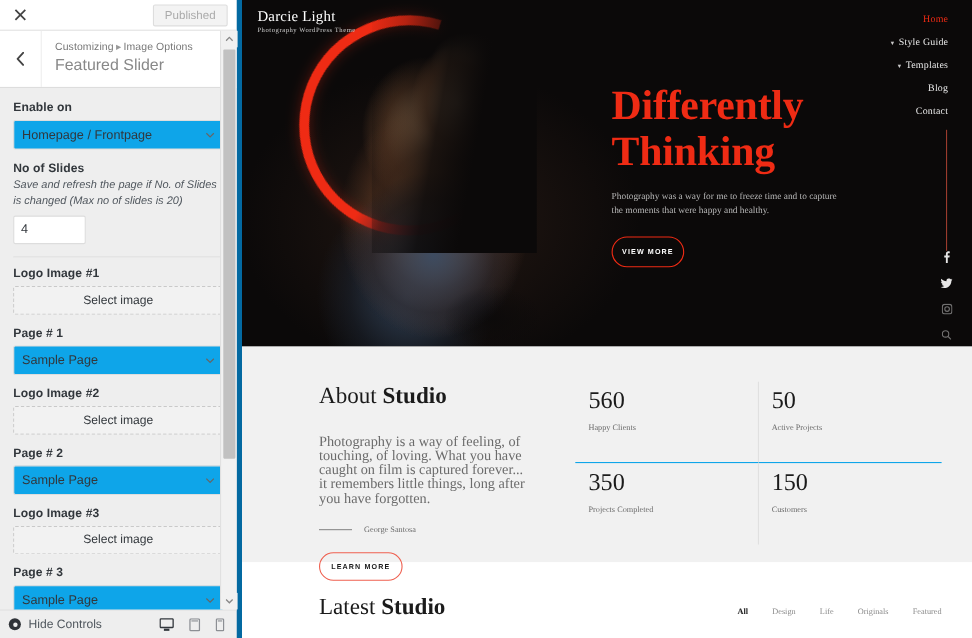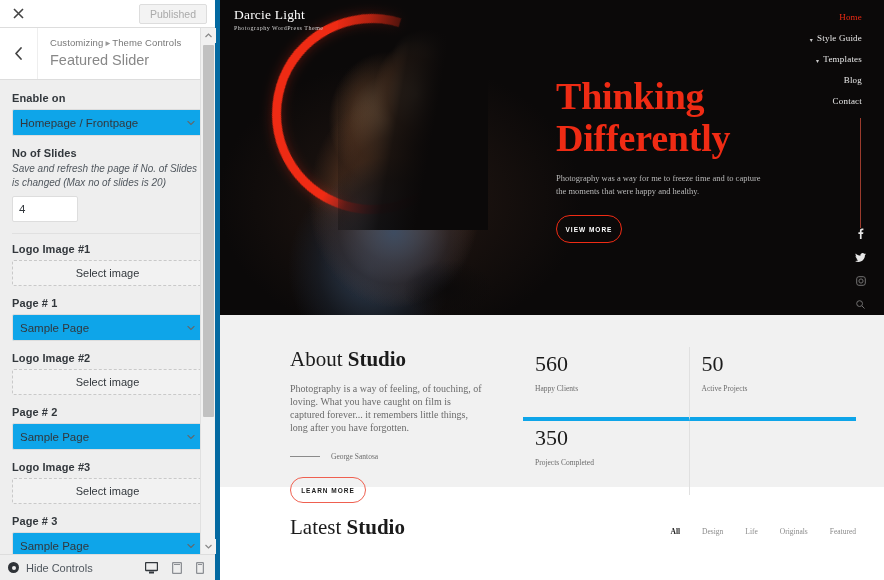--- a/index.html
+++ b/index.html
@@ -161,38 +161,38 @@
     font-family:"Liberation Serif",serif; color:#b8b8b8;
     font-size:8.5px; line-height:13px; margin-top:13px; width:205px;
   }
   .hero-btn {
     margin-top:17px; display:inline-flex; align-items:center; justify-content:center;
     width:66px; height:28px; border:1.5px solid #ef2b14; border-radius:16px;
     color:#fff; font-size:6.5px; letter-spacing:1px; font-weight:bold; cursor:pointer;
   }
 
   
-  .about { background:#f1f1f1; padding:32px 0 0 0; height:172px; position:relative; }
+  .about { background:#f1f1f1; padding:32px 0 0 0; height:196px; position:relative; }
   .about-inner { display:flex; padding:0 28px 0 70px; }
   .about-left { width:215px; padding-right:22px; }
   .about-h2 { font-family:"Liberation Serif",serif; font-size:21px; color:#1b1b1b; font-weight:400; }
   .about-h2 b { font-weight:700; }
-  .about-p { font-family:"Liberation Serif",serif; font-size:10px; line-height:13px; color:#6b6b6b; margin-top:10px; }
+  .about-p { font-family:"Liberation Serif",serif; font-size:13px; line-height:13px; color:#6b6b6b; margin-top:22px; }
   .about-quote { display:flex; align-items:center; gap:11px; margin-top:18px; }
   .about-dash { width:30px; height:1px; background:#8b8b8b; }
   .about-author { font-family:"Liberation Serif",serif; font-size:7.5px; color:#6b6b6b; }
   .about-btn {
     margin-top:16px; display:inline-flex; align-items:center; justify-content:center;
     width:76px; height:26px; border:1.5px solid #ef6050; border-radius:14px;
     color:#1b1b1b; font-size:6.5px; letter-spacing:1px; font-weight:bold; cursor:pointer;
   }
   .stats { flex:1; display:grid; grid-template-columns:1fr 1fr; grid-template-rows:74px 74px; padding-left:18px; }
   .stat { padding:4px 0 0 12px; position:relative; }
   .stat:nth-child(1), .stat:nth-child(3) { border-right:1px solid #e0e0e0; }
-  .stat:nth-child(1), .stat:nth-child(2) { border-bottom:4px solid #0ea5e9; }
+  .stat:nth-child(1), .stat:nth-child(2) { border-bottom:1px solid #0ea5e9; }
   .stat-num { font-family:"Liberation Serif",serif; font-size:22px; color:#1b1b1b; line-height:26px; }
   .stat-lbl { font-family:"Liberation Serif",serif; font-size:7.5px; color:#6b6b6b; margin-top:7px; }
 
   
   .works { background:#fff; padding:28px 28px 0 70px; display:flex; align-items:flex-end; justify-content:space-between; }
   .works-h2 { font-family:"Liberation Serif",serif; font-size:21px; color:#1b1b1b; font-weight:400; }
   .works-h2 b { font-weight:700; }
   .works-filters { display:flex; gap:22px; padding-bottom:4px; }
   .filter { font-family:"Liberation Serif",serif; font-size:7.5px; color:#8a8a8a; cursor:pointer; }
   .filter.active { color:#1b1b1b; font-weight:bold; }
@@ -213,21 +213,21 @@
       <div class="cz-publish">Published</div>
     </div>
 
     <div class="cz-header">
       <div class="cz-back">
         <svg width="9" height="13" viewBox="0 0 9 13" aria-hidden="true">
           <path d="M7 1 L2 6.5 L7 12" stroke="#444" stroke-width="1.7" fill="none" stroke-linecap="round" stroke-linejoin="round"></path>
         </svg>
       </div>
       <div class="cz-titles">
-        <div class="cz-crumb"><span>Customizing</span><span class="sep">▸</span><span>Theme Controls</span></div>
+        <div class="cz-crumb"><span>Customizing</span><span class="sep">▸</span><span>Image Options</span></div>
         <div class="cz-title">Featured Slider</div>
       </div>
     </div>
 
     <div class="cz-body">
       <div id="fields">
           <div class="fld">
             <div class="fld-label">Enable on</div>
             <div class="cz-select">
               <span>Homepage / Frontpage</span>
@@ -385,22 +385,22 @@
         </span>
         <span class="soc dim">
           <svg width="9" height="9" viewBox="0 0 9 9" aria-hidden="true">
             <circle cx="3.6" cy="3.6" r="2.9" fill="none" stroke="#fff" stroke-width="1"></circle>
             <path d="M5.9 5.9 L8.5 8.5" stroke="#fff" stroke-width="1"></path>
           </svg>
         </span>
       </div>
 
       <div class="hero-copy">
+        <div class="hero-h1">Differently</div>
         <div class="hero-h1">Thinking</div>
-        <div class="hero-h1">Differently</div>
         <div class="hero-p">Photography was a way for me to freeze time and to capture the moments that were happy and healthy.</div>
         <div class="hero-btn">VIEW MORE</div>
       </div>
     </div>
 
     <div class="about">
       <div class="about-inner">
         <div class="about-left">
           <div class="about-h2"><span>About</span> <b>Studio</b></div>
           <div class="about-p">Photography is a way of feeling, of touching, of loving. What you have caught on film is captured forever... it remembers little things, long after you have forgotten.</div>
@@ -415,20 +415,24 @@
               <div class="stat-num">560</div>
               <div class="stat-lbl">Happy Clients</div>
             </div>
             <div class="stat">
               <div class="stat-num">50</div>
               <div class="stat-lbl">Active Projects</div>
             </div>
             <div class="stat">
               <div class="stat-num">350</div>
               <div class="stat-lbl">Projects Completed</div>
+            </div>
+            <div class="stat">
+              <div class="stat-num">150</div>
+              <div class="stat-lbl">Customers</div>
             </div>
           </div>
       </div>
     </div>
 
     <div class="works">
       <div class="works-h2"><span>Latest</span> <b>Studio</b></div>
       <div class="works-filters" id="filters">
           <div class="filter active">All</div>
           <div class="filter">Design</div>

